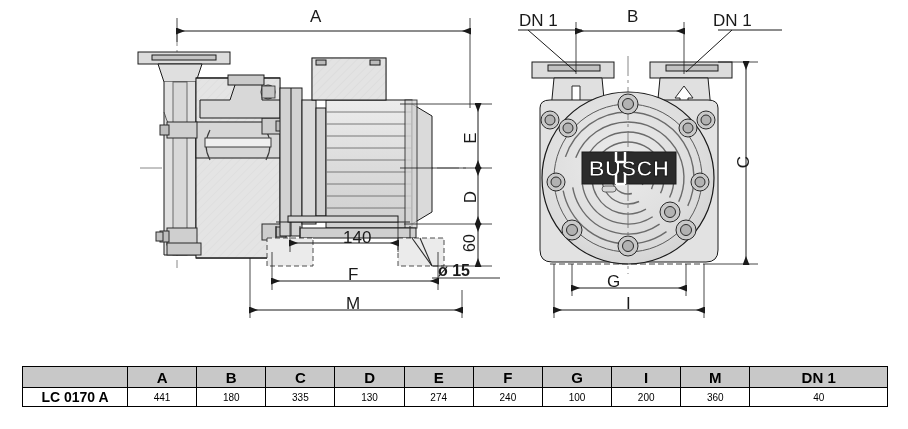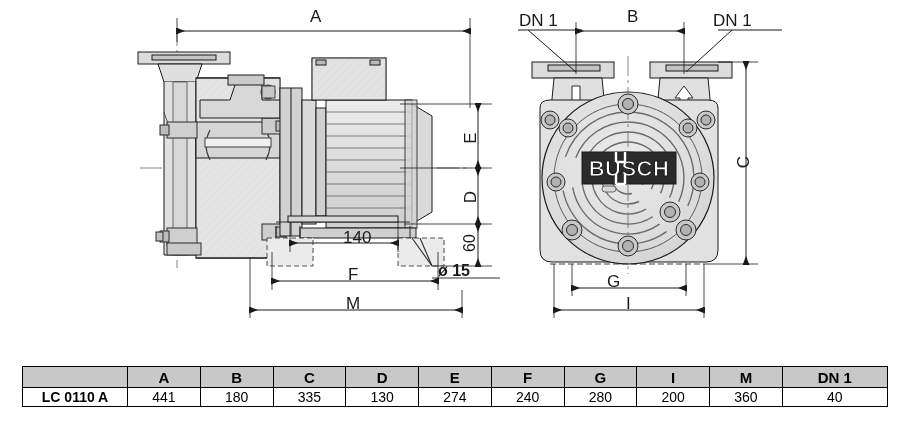--- a/index.html
+++ b/index.html
@@ -5,21 +5,21 @@
   html,body{margin:0;padding:0;background:#ffffff;}
   body{width:908px;height:429px;font-family:"Liberation Sans",sans-serif;overflow:hidden;}
   #root{position:relative;width:908px;height:429px;background:#fff;}
 
   .dimlabel{position:absolute;font-family:"Liberation Sans",sans-serif;font-size:15px;color:#1a1a1a;white-space:nowrap;}
 
   
   #spec-table{position:absolute;left:22px;top:366px;width:866px;border-collapse:collapse;
               font-family:"Liberation Sans",sans-serif;}
   #spec-table td{border:1px solid #000;height:18px;text-align:center;vertical-align:middle;
-                 font-size:14px;color:#000;padding:0;}
+                 font-size:10px;color:#000;padding:0;}
   #spec-table tr.hdr td{background:#c8c8c8;font-weight:bold;font-size:15px;height:20px;}
   #spec-table td.modelcell{background:#c8c8c8;font-weight:bold;font-size:14px;width:104px;}
   #spec-table tr.vals td{background:#fff;}
   #spec-table td.datacell{font-weight:normal;}
 
   svg{display:block;}
   text{font-family:"Liberation Sans",sans-serif;}
 </style>
 </head>
 <body>
@@ -350,28 +350,28 @@
         <td>C</td>
         <td>D</td>
         <td>E</td>
         <td>F</td>
         <td>G</td>
         <td>I</td>
         <td>M</td>
         <td>DN 1</td>
       </tr>
       <tr class="vals">
-        <td class="modelcell">LC 0110 A</td>
+        <td class="modelcell">LC 0170 A</td>
         <td class="datacell">441</td>
         <td class="datacell">180</td>
         <td class="datacell">335</td>
         <td class="datacell">130</td>
         <td class="datacell">274</td>
         <td class="datacell">240</td>
-        <td class="datacell">280</td>
+        <td class="datacell">100</td>
         <td class="datacell">200</td>
         <td class="datacell">360</td>
         <td class="datacell">40</td>
       </tr>
     </tbody>
   </table>
 
 </div>
 
 </body></html>

